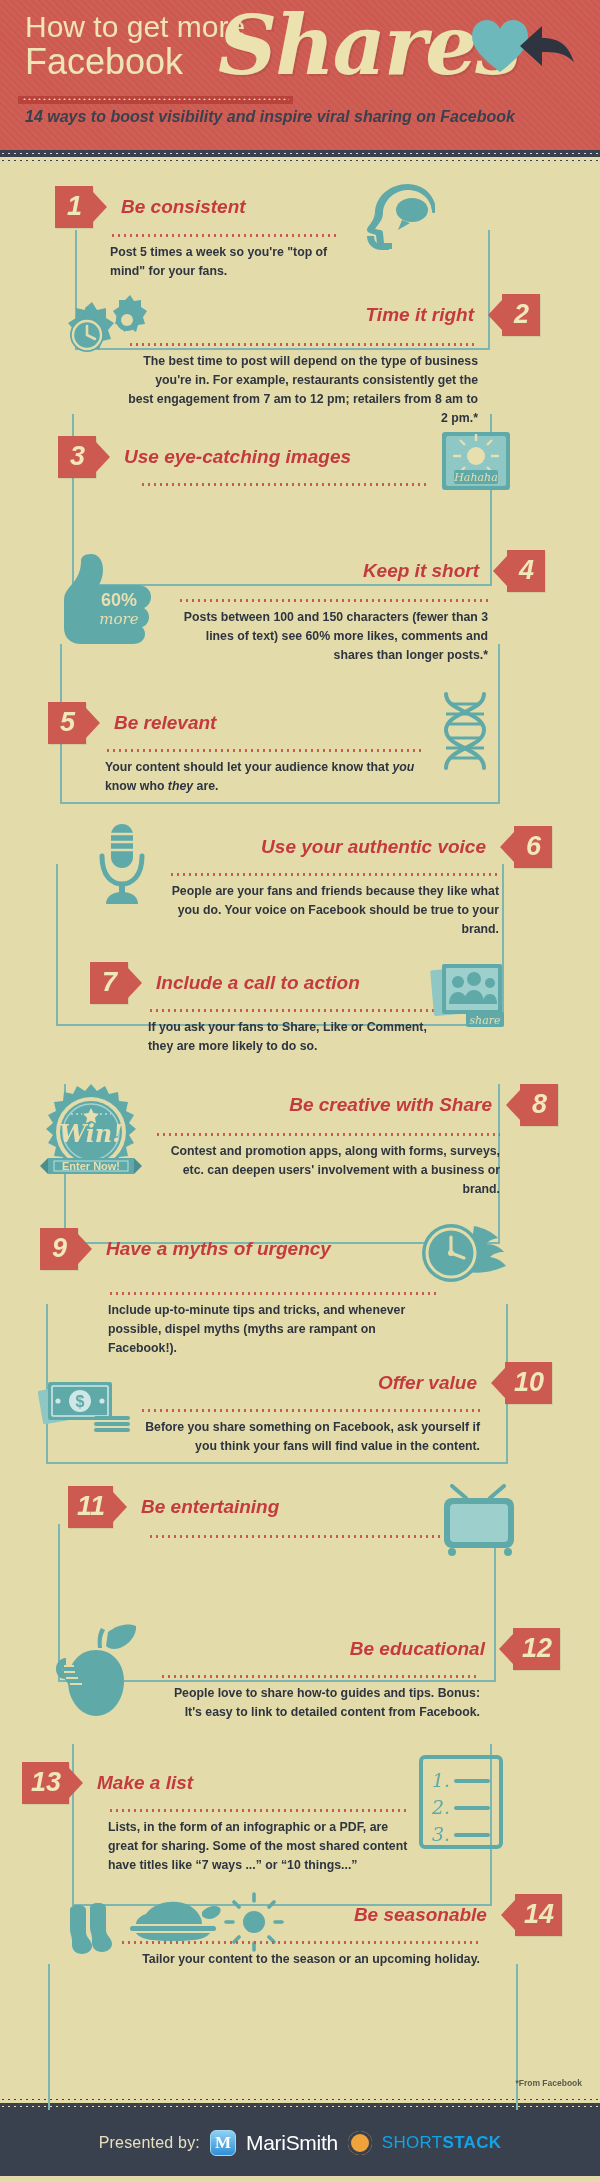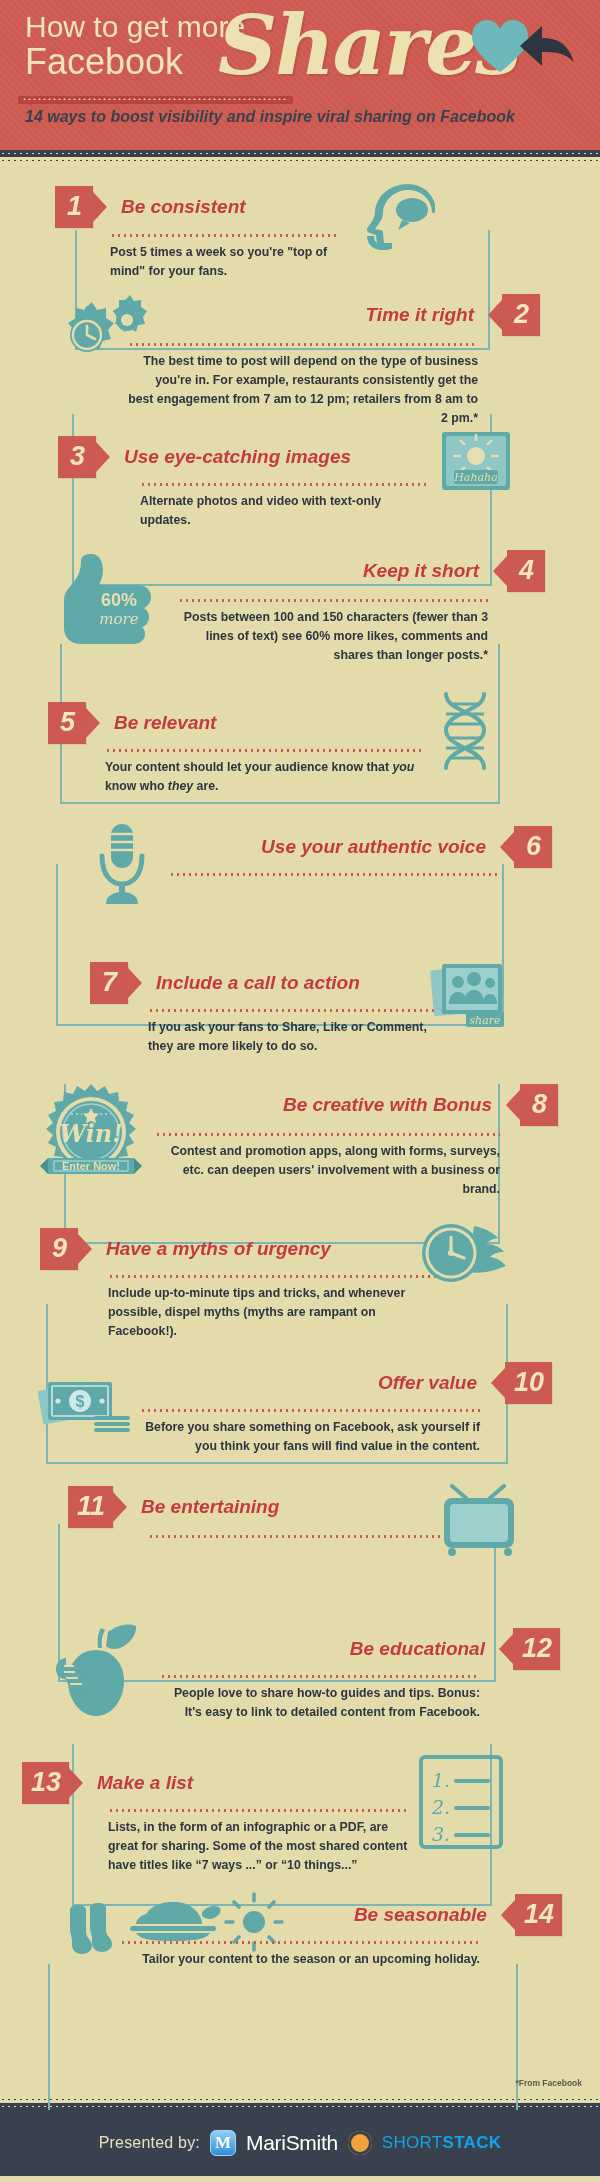--- a/index.html
+++ b/index.html
@@ -324,21 +324,20 @@
     <div class="tip" style="height:120px;">
       <div class="tip-inner" style="padding-top:14px;">
         <div style="position:absolute; left:58px; top:14px;">
           <div class="head-row">
             <div class="badge">3</div>
             <div class="tip-title" style="margin-left:28px;">Use eye-catching images</div>
           </div>
         </div>
         <div style="position:absolute; left:140px; top:56px; width:290px;">
           <div class="dotrule"></div>
-          <div class="tip-body">Alternate photos and video with text-only updates.</div>
         </div>
         <svg style="position:absolute; left:440px; top:8px;" width="72" height="62" viewBox="0 0 72 62">
           <rect x="2" y="2" width="68" height="58" rx="3" fill="#5fa9a8"></rect>
           <rect x="6" y="6" width="60" height="50" rx="2" fill="#8fc7c5"></rect>
           <circle cx="36" cy="26" r="9" fill="#e8dfb0"></circle>
           <g stroke="#e8dfb0" stroke-width="2.4">
             <path d="M36 11 L36 4 M36 48 L36 41 M21 26 L13 26 M59 26 L51 26
                      M25 15 L20 10 M47 15 L52 10 M25 37 L20 42 M47 37 L52 42"></path>
           </g>
           <rect x="14" y="40" width="44" height="14" rx="2" fill="#5fa9a8"></rect>
@@ -403,20 +402,21 @@
           <path class="tealfill" d="M12 82 C12 74 19 70 28 70 C37 70 44 74 44 82z"></path>
         </svg>
         <div style="position:absolute; right:48px; top:10px;">
           <div class="head-row right">
             <div class="tip-title" style="margin-right:28px;">Use your authentic voice</div>
             <div class="badge flip">6</div>
           </div>
         </div>
         <div style="position:absolute; left:150px; top:52px; width:330px;">
           <div class="dotrule"></div>
+          <div class="tip-body align-right">People are your fans and friends because they like what you do. Your voice on Facebook should be true to your brand.</div>
         </div>
       </div>
     </div>
 
     <div class="tip" style="height:128px;">
       <div class="tip-inner" style="padding-top:14px;">
         <div style="position:absolute; left:90px; top:14px;">
           <div class="head-row">
             <div class="badge">7</div>
             <div class="tip-title" style="margin-left:28px;">Include a call to action</div>
@@ -459,40 +459,40 @@
           </g>
           <text x="53" y="60" font-family="DejaVu Serif, serif" font-style="italic" font-weight="bold" font-size="24" fill="#e8dfb0" text-anchor="middle">Win!</text>
           <path d="M10 76 l86 0 l0 16 l-86 0z" fill="#5fa9a8"></path>
           <path d="M10 76 l-8 8 l8 8z" fill="#4a8e8d"></path>
           <path d="M96 76 l8 8 l-8 8z" fill="#4a8e8d"></path>
           <rect x="16" y="79" width="74" height="10" fill="none" stroke="#bde0de" stroke-width="1"></rect>
           <text x="53" y="88" font-family="Liberation Sans, sans-serif" font-weight="700" font-size="11" fill="#e8dfb0" text-anchor="middle">Enter Now!</text>
         </svg>
         <div style="position:absolute; right:42px; top:4px;">
           <div class="head-row right">
-            <div class="tip-title" style="margin-right:28px;">Be creative with Bonus</div>
+            <div class="tip-title" style="margin-right:28px;">Be creative with Share</div>
             <div class="badge flip">8</div>
           </div>
         </div>
         <div style="position:absolute; left:155px; top:48px; width:345px;">
           <div class="dotrule"></div>
           <div class="tip-body align-right">Contest and promotion apps, along with forms, surveys, etc. can deepen users' involvement with a business or brand.</div>
         </div>
       </div>
     </div>
 
     <div class="tip" style="height:128px;">
       <div class="tip-inner" style="padding-top:16px;">
         <div style="position:absolute; left:40px; top:16px;">
           <div class="head-row">
             <div class="badge">9</div>
             <div class="tip-title" style="margin-left:28px;">Have a myths of urgency</div>
           </div>
         </div>
-        <div style="position:absolute; left:108px; top:58px; width:330px;">
+        <div style="position:absolute; left:108px; top:75px; width:330px;">
           <div class="dotrule"></div>
           <div class="tip-body">Include up-to-minute tips and tricks, and whenever possible, dispel myths (myths are rampant on Facebook!).</div>
         </div>
         <svg style="position:absolute; left:420px; top:8px;" width="90" height="66" viewBox="0 0 90 66">
           <path class="tealfill" d="M54 6 c10 2 18 6 24 12 -6 1 -10 3 -12 6 8 0 14 3 18 8 -6 0 -11 2 -14 5 7 1 12 4 16 9 -14 6 -26 8 -38 6z"></path>
           <circle cx="31" cy="33" r="29" fill="#5fa9a8"></circle>
           <circle cx="31" cy="33" r="24" fill="none" stroke="#e3dcaa" stroke-width="3"></circle>
           <path d="M31 33 L31 17 M31 33 L44 38" stroke="#e3dcaa" stroke-width="3.2" fill="none" stroke-linecap="round"></path>
           <circle cx="31" cy="33" r="3" fill="#e3dcaa"></circle>
         </svg>

